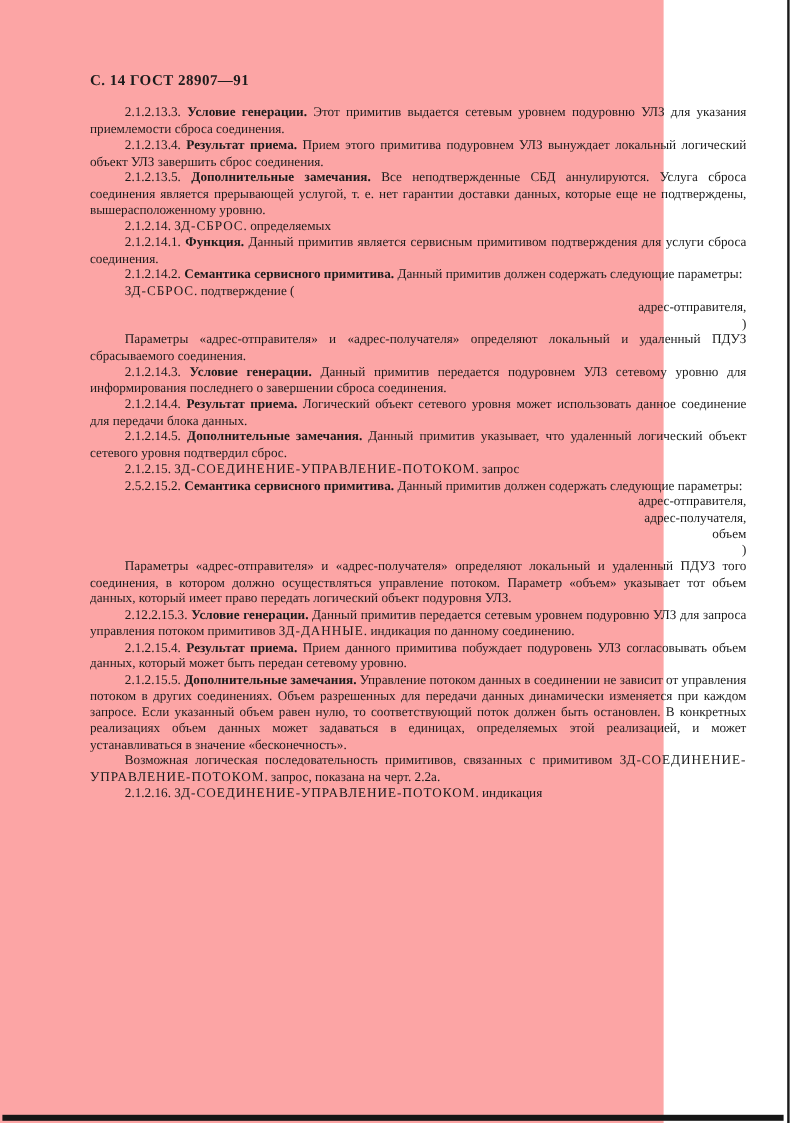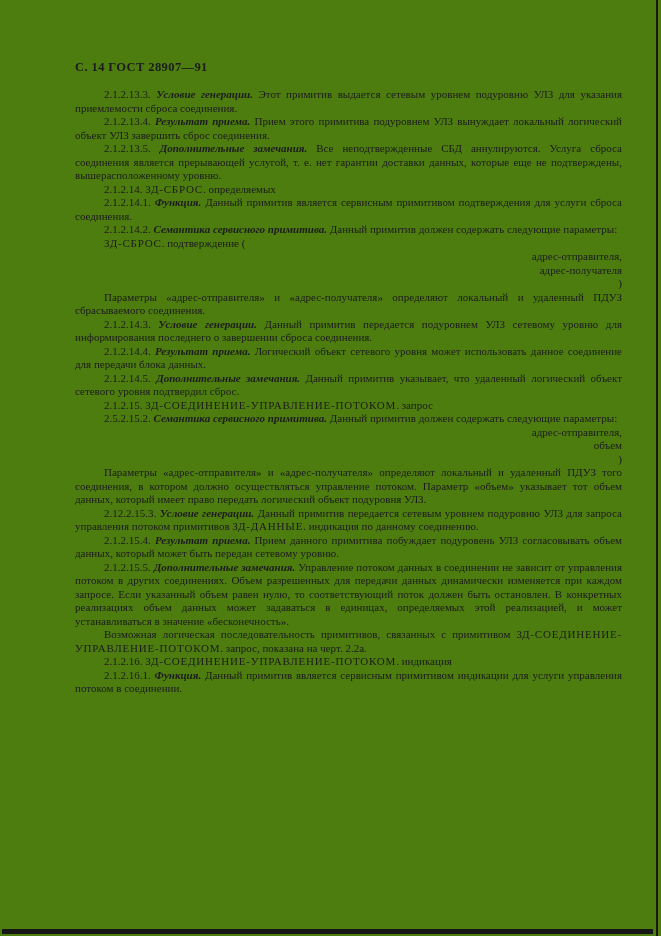--- a/index.html
+++ b/index.html
@@ -7,22 +7,22 @@
   body {
     background: #ffffff;
     font-family: "Liberation Serif", "DejaVu Serif", serif;
     color: #1c1c1c;
     position: relative;
     overflow: hidden;
   }
   .page {
     position: absolute;
     left: 0; top: 0;
-    width: 661px; height: 936px;
-    background: #4d7c0f;
+    width: 553px; height: 936px;
+    background: #fca5a5;
   }
   .header {
     position: absolute;
     left: 75px; top: 60px;
     font-size: 12.5px;
     font-weight: bold;
     letter-spacing: 0.4px;
     white-space: nowrap;
   }
   .doc-body {
@@ -33,21 +33,21 @@
     line-height: 13.5px;
   }
   .para {
     text-align: justify;
     text-indent: 29px;
   }
   .params {
     text-align: right;
     text-indent: 0;
   }
-  .b { font-weight: bold; font-style: italic; }
+  .b { font-weight: bold; }
   .sp { letter-spacing: 0.8px; }
   .scan-edge-right {
     position: absolute;
     left: 656px; top: 0;
     width: 2px; height: 936px;
     background: #191919;
   }
   .scan-edge-bottom {
     position: absolute;
     left: 2px; top: 929px;
@@ -64,39 +64,38 @@
   <div class="doc-body">
       <div class="para"><span>2.1.2.13.3.  </span><span class="b">Условие генерации. </span><span>Этот примитив выдается сетевым уровнем подуровню УЛЗ для указания приемлемости сброса соединения.</span></div>
       <div class="para"><span>2.1.2.13.4.  </span><span class="b">Результат приема. </span><span>Прием этого примитива подуровнем УЛЗ вынуждает локальный логический объект УЛЗ завершить сброс соединения.</span></div>
       <div class="para"><span>2.1.2.13.5.  </span><span class="b">Дополнительные замечания. </span><span>Все неподтвержденные СБД аннулируются. Услуга сброса соединения является прерывающей услугой, т. е. нет гарантии доставки данных, которые еще не подтверждены, вышерасположенному уровню.</span></div>
       <div class="para"><span>2.1.2.14.  </span><span class="sp">ЗД-СБРОС</span><span>. определяемых</span></div>
       <div class="para"><span>2.1.2.14.1.  </span><span class="b">Функция. </span><span>Данный примитив является сервисным примитивом подтверждения для услуги сброса соединения.</span></div>
       <div class="para"><span>2.1.2.14.2.  </span><span class="b">Семантика сервисного примитива. </span><span>Данный примитив должен содержать следующие параметры:</span></div>
       <div class="para"><span class="sp">ЗД-СБРОС</span><span>. подтверждение (</span></div>
       <div class="params" style="margin-left: 188px;">
         <div>адрес-отправителя,</div>
-        <div>адрес-получателя</div>
         <div>)</div>
       </div>
       <div class="para"><span>Параметры «адрес-отправителя» и «адрес-получателя» определяют локальный и удаленный ПДУЗ сбрасываемого соединения.</span></div>
       <div class="para"><span>2.1.2.14.3.  </span><span class="b">Условие генерации. </span><span>Данный примитив передается подуровнем УЛЗ сетевому уровню для информирования последнего о завершении сброса соединения.</span></div>
       <div class="para"><span>2.1.2.14.4.  </span><span class="b">Результат приема. </span><span>Логический объект сетевого уровня может использовать данное соединение для передачи блока данных.</span></div>
       <div class="para"><span>2.1.2.14.5.  </span><span class="b">Дополнительные замечания. </span><span>Данный примитив указывает, что удаленный логический объект сетевого уровня подтвердил сброс.</span></div>
       <div class="para"><span>2.1.2.15.  </span><span class="sp">ЗД-СОЕДИНЕНИЕ-УПРАВЛЕНИЕ-ПОТОКОМ</span><span>. запрос</span></div>
       <div class="para"><span>2.5.2.15.2.  </span><span class="b">Семантика сервисного примитива. </span><span>Данный примитив должен содержать следующие параметры:</span></div>
       <div class="params" style="margin-left: 350px;">
         <div>адрес-отправителя,</div>
+        <div>адрес-получателя,</div>
         <div>объем</div>
         <div>)</div>
       </div>
       <div class="para"><span>Параметры «адрес-отправителя» и «адрес-получателя» определяют локальный и удаленный ПДУЗ того соединения, в котором должно осуществляться управление потоком. Параметр «объем» указывает тот объем данных, который имеет право передать логический объект подуровня УЛЗ.</span></div>
       <div class="para"><span>2.12.2.15.3.  </span><span class="b">Условие генерации. </span><span>Данный примитив передается сетевым уровнем подуровню УЛЗ для запроса управления потоком примитивов </span><span class="sp">ЗД-ДАННЫЕ</span><span>. индикация по данному соединению.</span></div>
       <div class="para"><span>2.1.2.15.4.  </span><span class="b">Результат приема. </span><span>Прием данного примитива побуждает подуровень УЛЗ согласовывать объем данных, который может быть передан сетевому уровню.</span></div>
       <div class="para"><span>2.1.2.15.5.  </span><span class="b">Дополнительные замечания. </span><span>Управление потоком данных в соединении не зависит от управления потоком в других соединениях. Объем разрешенных для передачи данных динамически изменяется при каждом запросе. Если указанный объем равен нулю, то соответствующий поток должен быть остановлен. В конкретных реализациях объем данных может задаваться в единицах, определяемых этой реализацией, и может устанавливаться в значение «бесконечность».</span></div>
       <div class="para"><span>Возможная логическая последовательность примитивов, связанных с примитивом </span><span class="sp">ЗД-СОЕДИНЕНИЕ-УПРАВЛЕНИЕ-ПОТОКОМ</span><span>. запрос, показана на черт. 2.2а.</span></div>
       <div class="para"><span>2.1.2.16.  </span><span class="sp">ЗД-СОЕДИНЕНИЕ-УПРАВЛЕНИЕ-ПОТОКОМ</span><span>. индикация</span></div>
-      <div class="para"><span>2.1.2.16.1.  </span><span class="b">Функция. </span><span>Данный примитив является сервисным примитивом индикации для услуги управления потоком в соединении.</span></div>
     </div>
 
   <div class="scan-edge-right"></div>
 
   <div class="scan-edge-bottom"></div>
 </div>
 
 </body></html>

